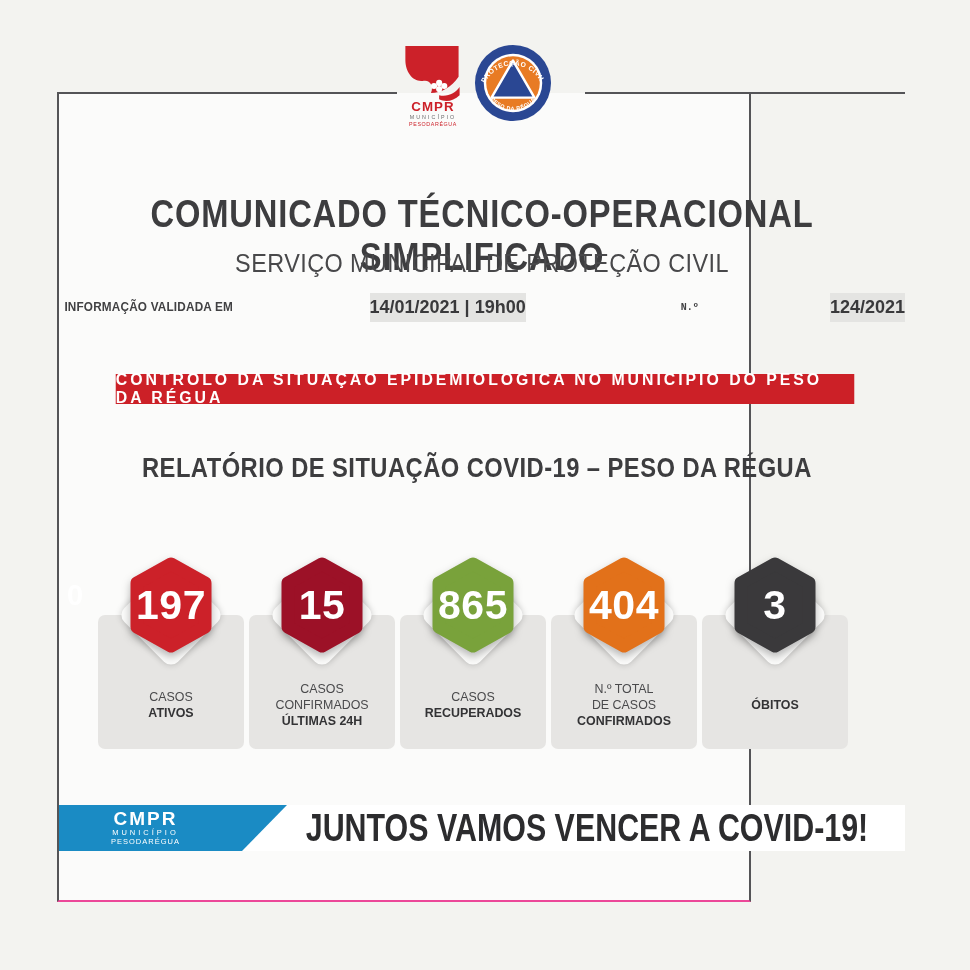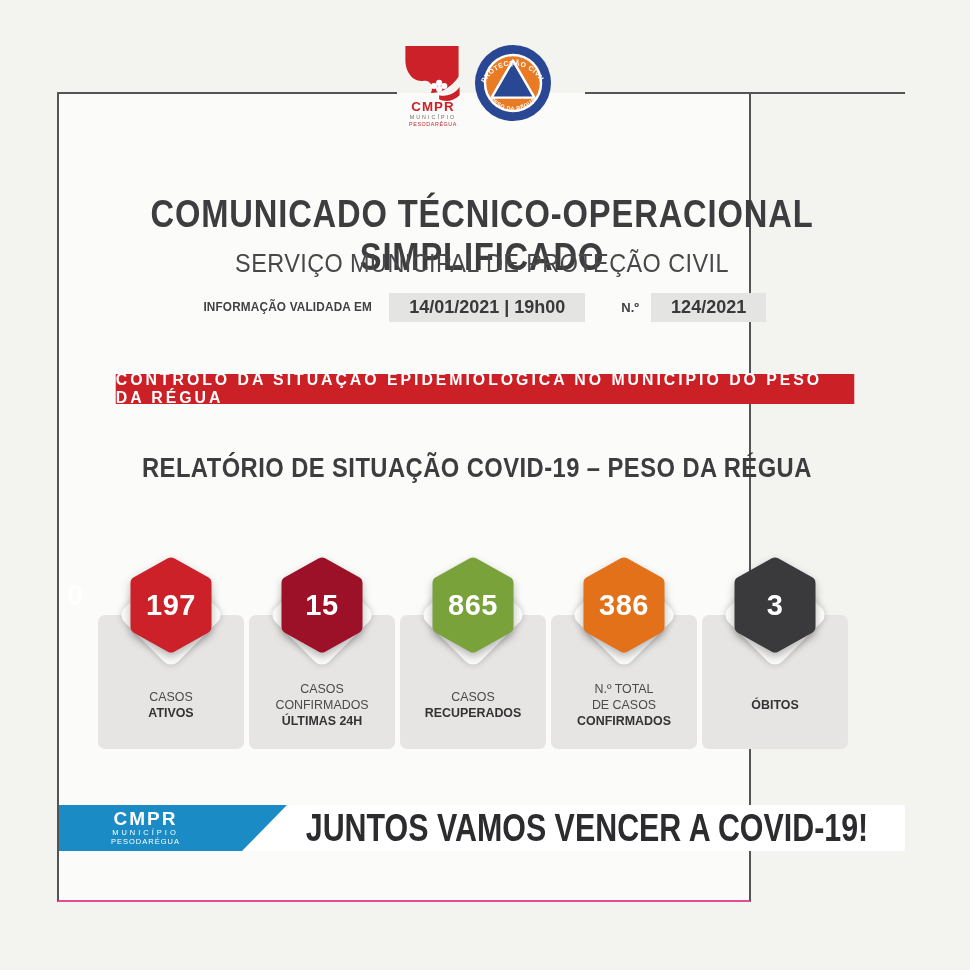--- a/index.html
+++ b/index.html
@@ -29,25 +29,25 @@
     font-size:38px;font-weight:900;color:#3d3d3f;letter-spacing:1px;
     transform:scaleX(.86);
   }
   .subtitle{
     position:absolute;left:0;top:155px;width:846px;text-align:center;
     font-size:26px;font-weight:400;color:#48484a;letter-spacing:.5px;
     transform:scaleX(.9);
   }
   .info-row{
     position:absolute;left:0;top:198px;width:846px;height:32px;
-    display:flex;align-items:center;justify-content:center;gap:12px;
+    display:flex;align-items:center;justify-content:space-between;gap:12px;
   }
   .info-label{font-size:12.5px;font-weight:700;color:#414143;transform:scaleX(.94);letter-spacing:.2px;}
-  .info-box{background:#e4e4e2;color:#39393b;font-size:18px;font-weight:700;padding:4px 20px;}
-  .info-num-label{font-size:13px;font-weight:700;color:#414143;margin-left:24px;}
+  .info-box{background:#e4e4e2;color:#39393b;font-size:18px;font-weight:700;padding:4px 0;}
+  .info-num-label{font-size:10px;font-weight:700;color:#414143;margin-left:24px;font-family:Liberation Mono, monospace;}
   
   .red-banner{
     position:absolute;left:53px;top:281px;width:746px;height:30px;
     background:#cc2027;color:#fff;
     font-size:16px;font-weight:700;letter-spacing:3px;
     display:flex;align-items:center;justify-content:center;
     transform:scaleX(.99);
   }
   
   .section-heading{
@@ -76,21 +76,21 @@
   }
   .hex-wrap{
     position:absolute;left:50%;top:-58px;transform:translateX(-50%);
     width:82px;height:96px;
     filter:drop-shadow(0 4px 4px rgba(0,0,0,.28));
   }
   .hex-wrap svg{display:block;}
   .hex-wrap polygon{stroke-width:13;stroke-linejoin:round;}
   .stat-value{
     position:absolute;inset:0;display:flex;align-items:center;justify-content:center;
-    color:#fff;font-size:29px;font-weight:700;letter-spacing:.5px;
+    color:#fff;font-size:41px;font-weight:700;letter-spacing:.5px;
   }
   .stat-label{
     position:absolute;left:0;right:0;top:56px;height:68px;
     display:flex;flex-direction:column;align-items:center;justify-content:center;
     text-align:center;font-size:13.5px;line-height:16px;color:#4a4a4c;
     transform:scaleX(.92);
   }
   .stat-label .top-lines{white-space:pre-line;font-weight:400;}
   .stat-label .bold-line{font-weight:700;color:#333335;}
   
@@ -178,21 +178,21 @@
           <span class="bold-line">RECUPERADOS</span>
         </div>
       </div>
 
       <div class="stat">
         <div class="notch"></div>
         <div class="hex-wrap">
           <svg width="82" height="96" viewBox="0 0 82 96">
             <polygon points="41,7 75,26 75,70 41,89 7,70 7,26" fill="#e2711a" stroke="#e2711a"></polygon>
           </svg>
-          <div class="stat-value">386</div>
+          <div class="stat-value">404</div>
         </div>
         <div class="stat-label">
           <span class="top-lines">N.º TOTAL
 DE CASOS</span>
           <span class="bold-line">CONFIRMADOS</span>
         </div>
       </div>
 
       <div class="stat">
         <div class="notch"></div>

